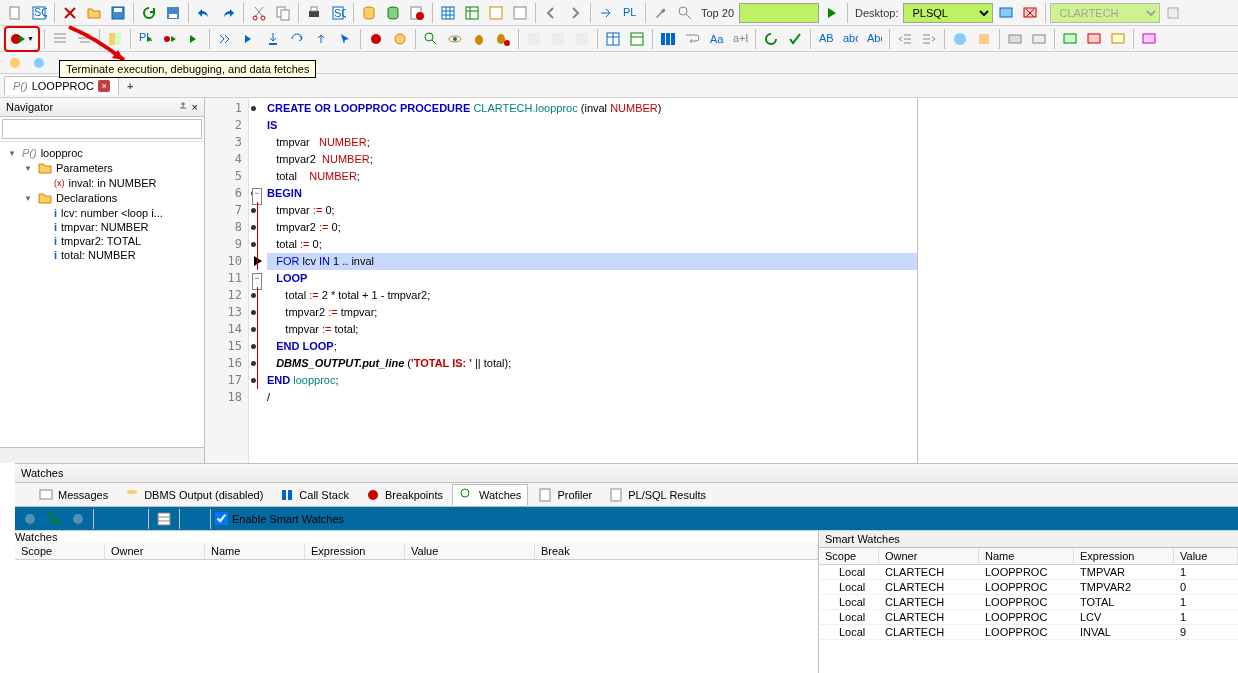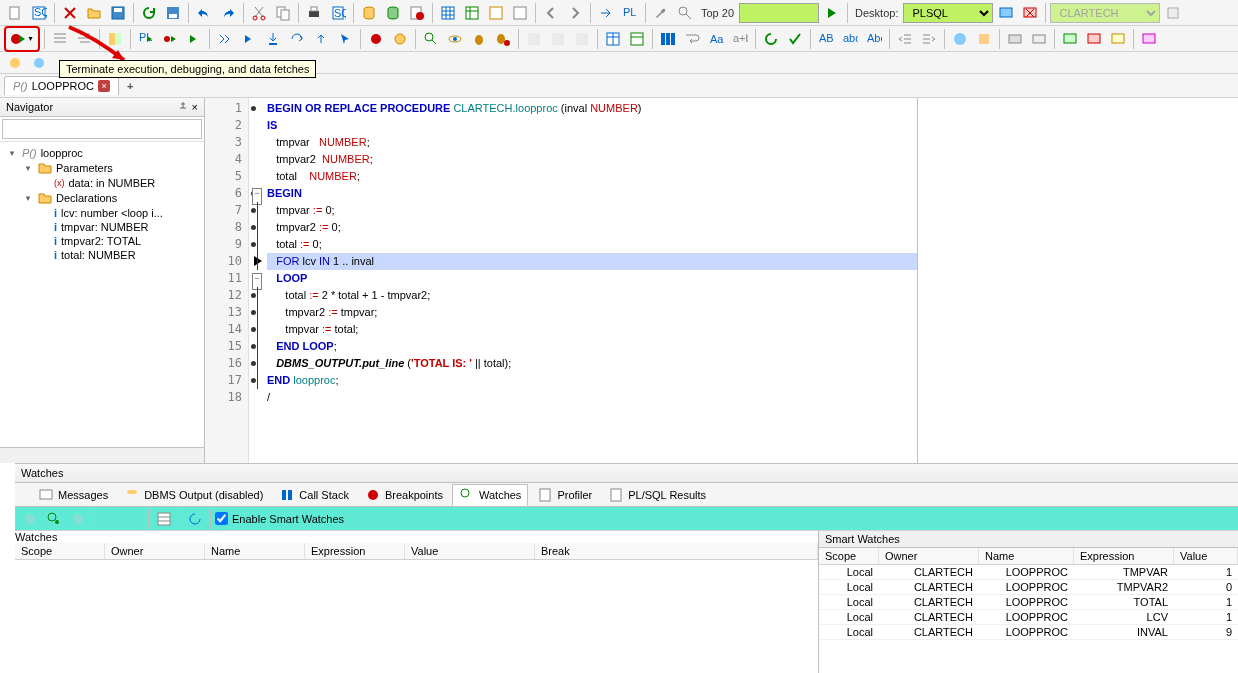--- a/index.html
+++ b/index.html
@@ -49,28 +49,28 @@
 .id{color:#008080;}
 .pkg{color:#000;font-style:italic;font-weight:bold;}
 .str{color:#c00000;font-weight:bold;}
 .num{color:#000;}
 .op{color:#c00000;}
 .bottom{border-top:1px solid #c0c0c0;display:flex;flex-direction:column;margin-left:15px;}
 .bot-hdr{background:linear-gradient(#f8f8f8,#ececec);border-bottom:1px solid #c0c0c0;padding:3px 6px;}
 .bot-tabs{display:flex;align-items:center;border-bottom:1px solid #c0c0c0;background:#f5f5f5;height:24px;padding-left:16px;gap:2px;}
 .btab{padding:2px 6px;display:flex;align-items:center;gap:4px;cursor:pointer;border:1px solid transparent;}
 .btab.active{background:#fff;border:1px solid #c0c0c0;border-bottom:1px solid #fff;margin-bottom:-1px;}
-.bot-tb{display:flex;align-items:center;background:#5eead4;border-bottom:1px solid #d0d0d0;height:24px;padding:0 4px;gap:2px;}
+.bot-tb{display:flex;align-items:center;background:#0369a1;border-bottom:1px solid #d0d0d0;height:24px;padding:0 4px;gap:2px;}
 .chk{display:flex;align-items:center;gap:4px;}
 .grids{display:flex;flex:1;}
 .grid{display:flex;flex-direction:column;}
 .grid-hdr{background:#f0f0f0;padding:2px 6px;border-bottom:1px solid #c0c0c0;}
 .grid-cols{display:flex;background:#f8f8f8;border-bottom:1px solid #d0d0d0;}
 .gcol{padding:2px 6px;border-right:1px solid #e0e0e0;}
-.grid-body{flex:1;overflow:auto;text-align:right;}
+.grid-body{flex:1;overflow:auto;}
 .grow{display:flex;border-bottom:1px solid #f0f0f0;}
 .gcell{padding:1px 6px;}
 .pin{width:10px;height:10px;display:inline-block;}
 .scroll-h{height:16px;background:#f0f0f0;border-top:1px solid #c0c0c0;}
 </style>
 </head>
 <body>
 
 <div class="toolbar">
   <button class="tbtn">
@@ -562,21 +562,21 @@
       <div class="tree-node lvl2">
         <span class="exp">▾</span>
         <svg class="tree-ico" viewBox="0 0 14 14">
             <path d="M1 3h5l1 2h6v7H1z" fill="#fc6" stroke="#c80"></path>
           </svg>
         <span>Parameters</span>
       </div>
       <div class="tree-node lvl3">
         <span class="exp"></span>
         <span style="color:#c00;font-size:9px">(x)</span>
-        <span>data: in NUMBER</span>
+        <span>inval: in NUMBER</span>
       </div>
       <div class="tree-node lvl2">
         <span class="exp">▾</span>
         <svg class="tree-ico" viewBox="0 0 14 14">
             <path d="M1 3h5l1 2h6v7H1z" fill="#fc6" stroke="#c80"></path>
           </svg>
         <span>Declarations</span>
       </div>
       <div class="tree-node lvl3">
           <span class="exp"></span>
@@ -661,21 +661,21 @@
         </div>
         <div>
           <div class="fline"></div>
         </div>
         <div>
           <div class="fline"></div>
         </div>
         <div></div>
       </div>
     <div class="code" id="code">
-        <div class="cline"><span class="kw">BEGIN OR REPLACE PROCEDURE</span> <span class="id">CLARTECH.loopproc</span> (inval <span class="ty">NUMBER</span>)</div>
+        <div class="cline"><span class="kw">CREATE OR LOOPPROC PROCEDURE</span> <span class="id">CLARTECH.loopproc</span> (inval <span class="ty">NUMBER</span>)</div>
         <div class="cline"><span class="kw">IS</span></div>
         <div class="cline">   tmpvar   <span class="ty">NUMBER</span>;</div>
         <div class="cline">   tmpvar2  <span class="ty">NUMBER</span>;</div>
         <div class="cline">   total    <span class="ty">NUMBER</span>;</div>
         <div class="cline"><span class="kw">BEGIN</span></div>
         <div class="cline">   tmpvar <span class="op">:=</span> <span class="num">0</span>;</div>
         <div class="cline">   tmpvar2 <span class="op">:=</span> <span class="num">0</span>;</div>
         <div class="cline">   total <span class="op">:=</span> <span class="num">0</span>;</div>
         <div class="cline hl">   <span class="kw2">FOR</span> lcv <span class="kw2">IN</span> <span class="num">1</span> .. inval</div>
         <div class="cline">   <span class="kw">LOOP</span></div>

